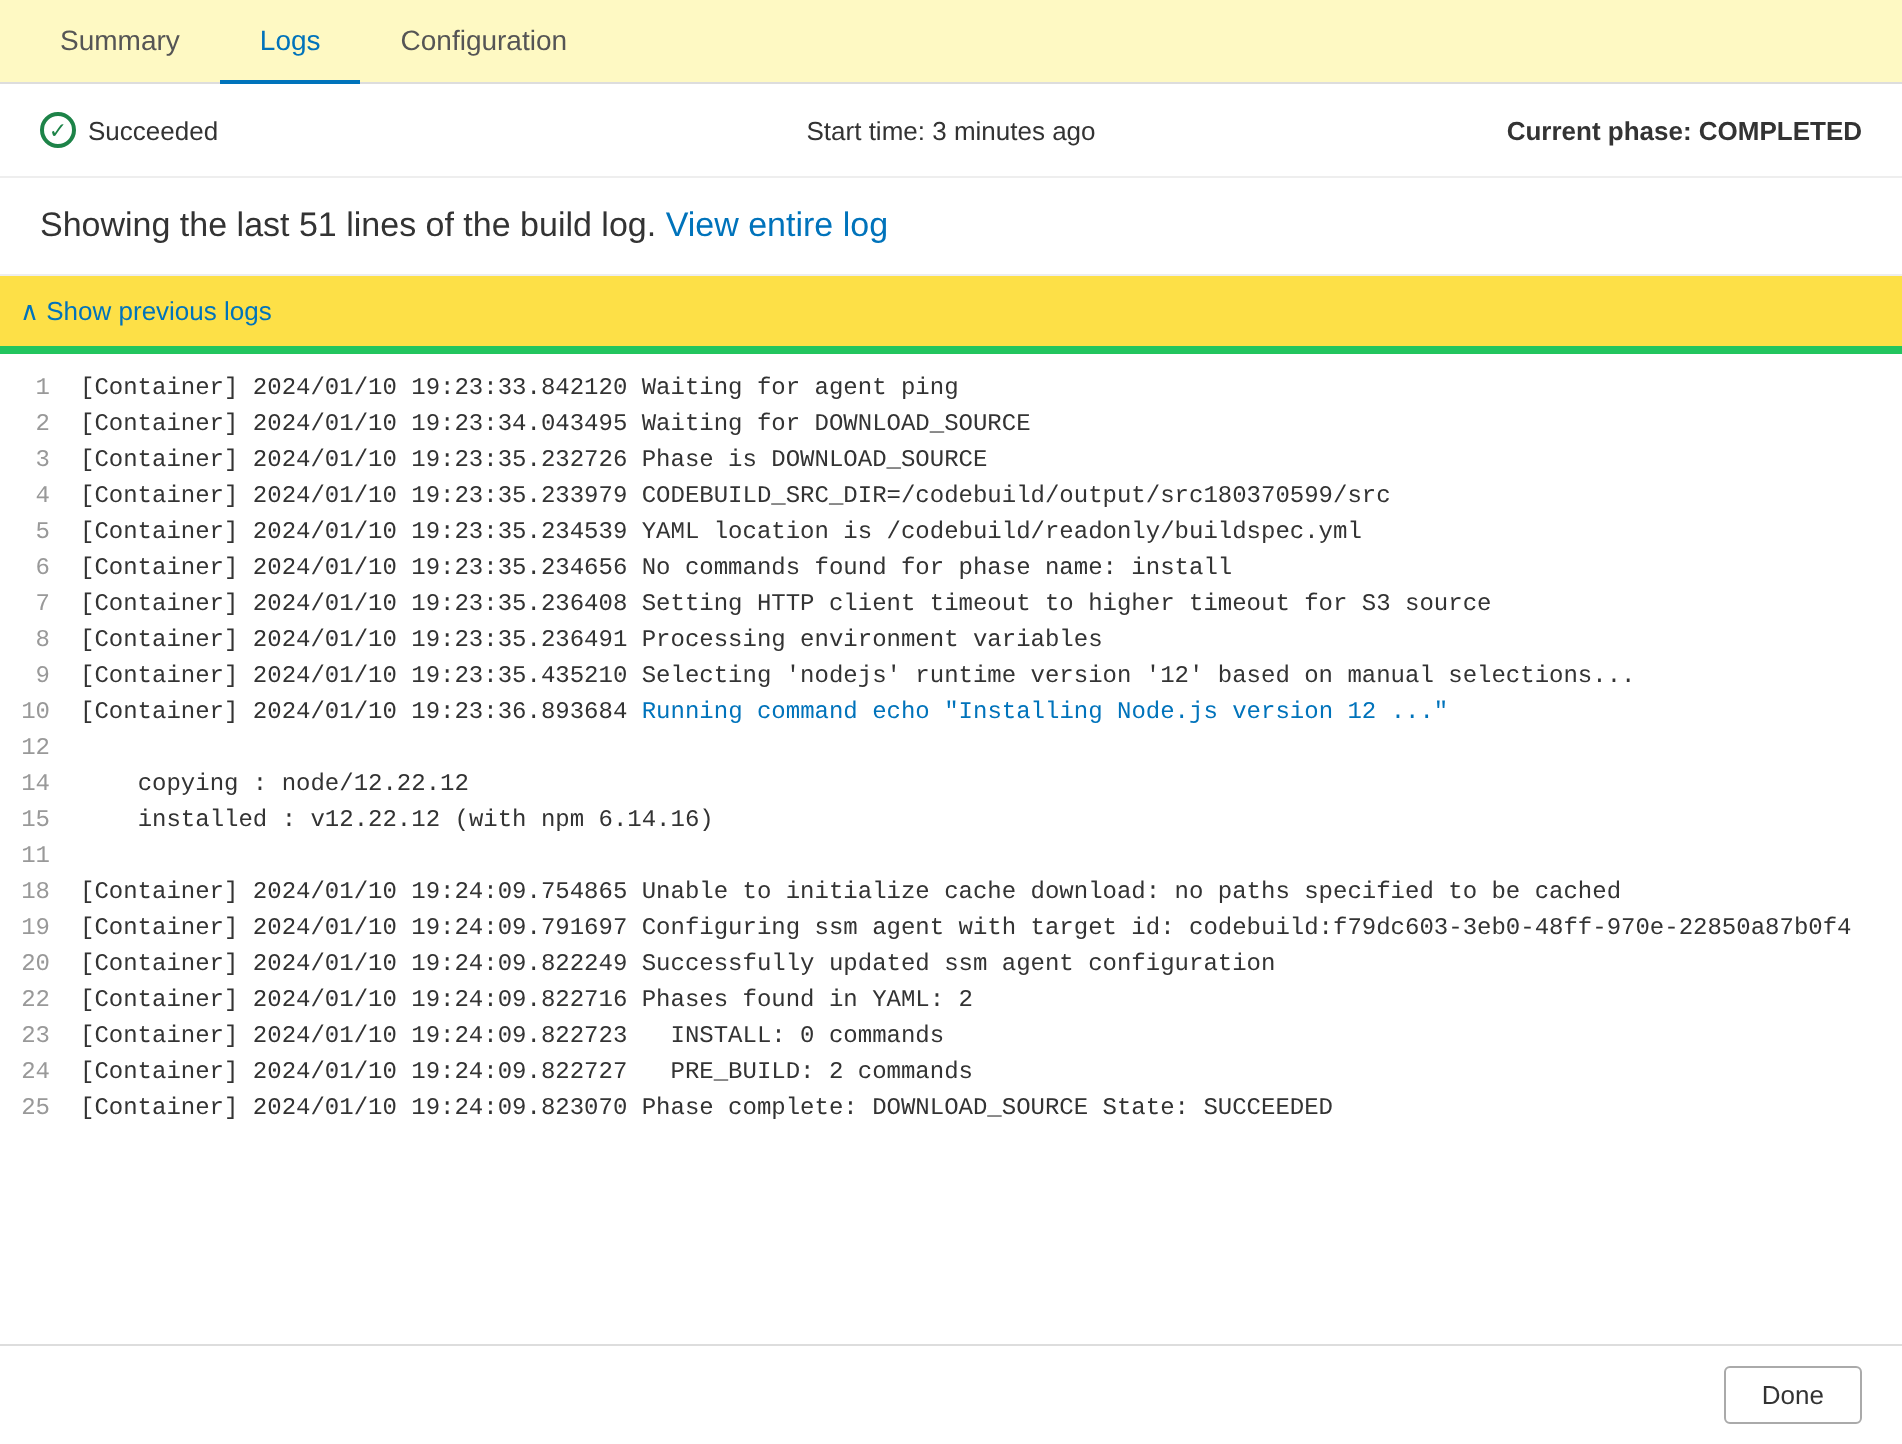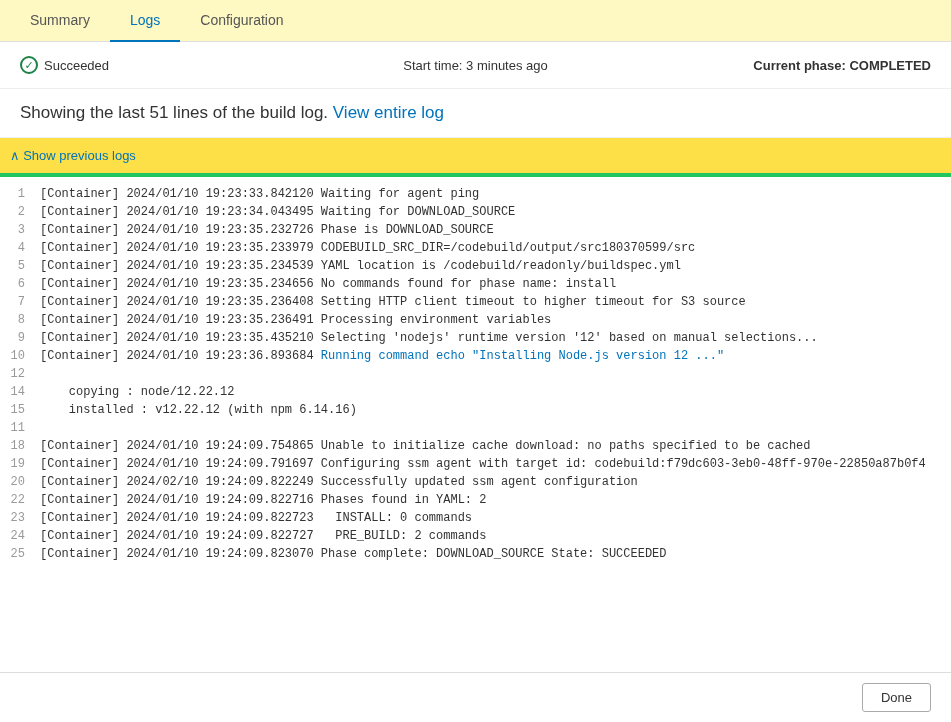--- a/index.html
+++ b/index.html
@@ -240,21 +240,21 @@
     <div class="log-line">
       <span class="line-num">18</span>
       <span class="line-content">[Container] 2024/01/10 19:24:09.754865 Unable to initialize cache download: no paths specified to be cached</span>
     </div>
     <div class="log-line">
       <span class="line-num">19</span>
       <span class="line-content">[Container] 2024/01/10 19:24:09.791697 Configuring ssm agent with target id: codebuild:f79dc603-3eb0-48ff-970e-22850a87b0f4</span>
     </div>
     <div class="log-line">
       <span class="line-num">20</span>
-      <span class="line-content">[Container] 2024/02/10 19:24:09.822249 Successfully updated ssm agent configuration</span>
+      <span class="line-content">[Container] 2024/01/10 19:24:09.822249 Successfully updated ssm agent configuration</span>
     </div>
     <div class="log-line">
       <span class="line-num">22</span>
       <span class="line-content">[Container] 2024/01/10 19:24:09.822716 Phases found in YAML: 2</span>
     </div>
     <div class="log-line">
       <span class="line-num">23</span>
       <span class="line-content">[Container] 2024/01/10 19:24:09.822723   INSTALL: 0 commands</span>
     </div>
     <div class="log-line">

